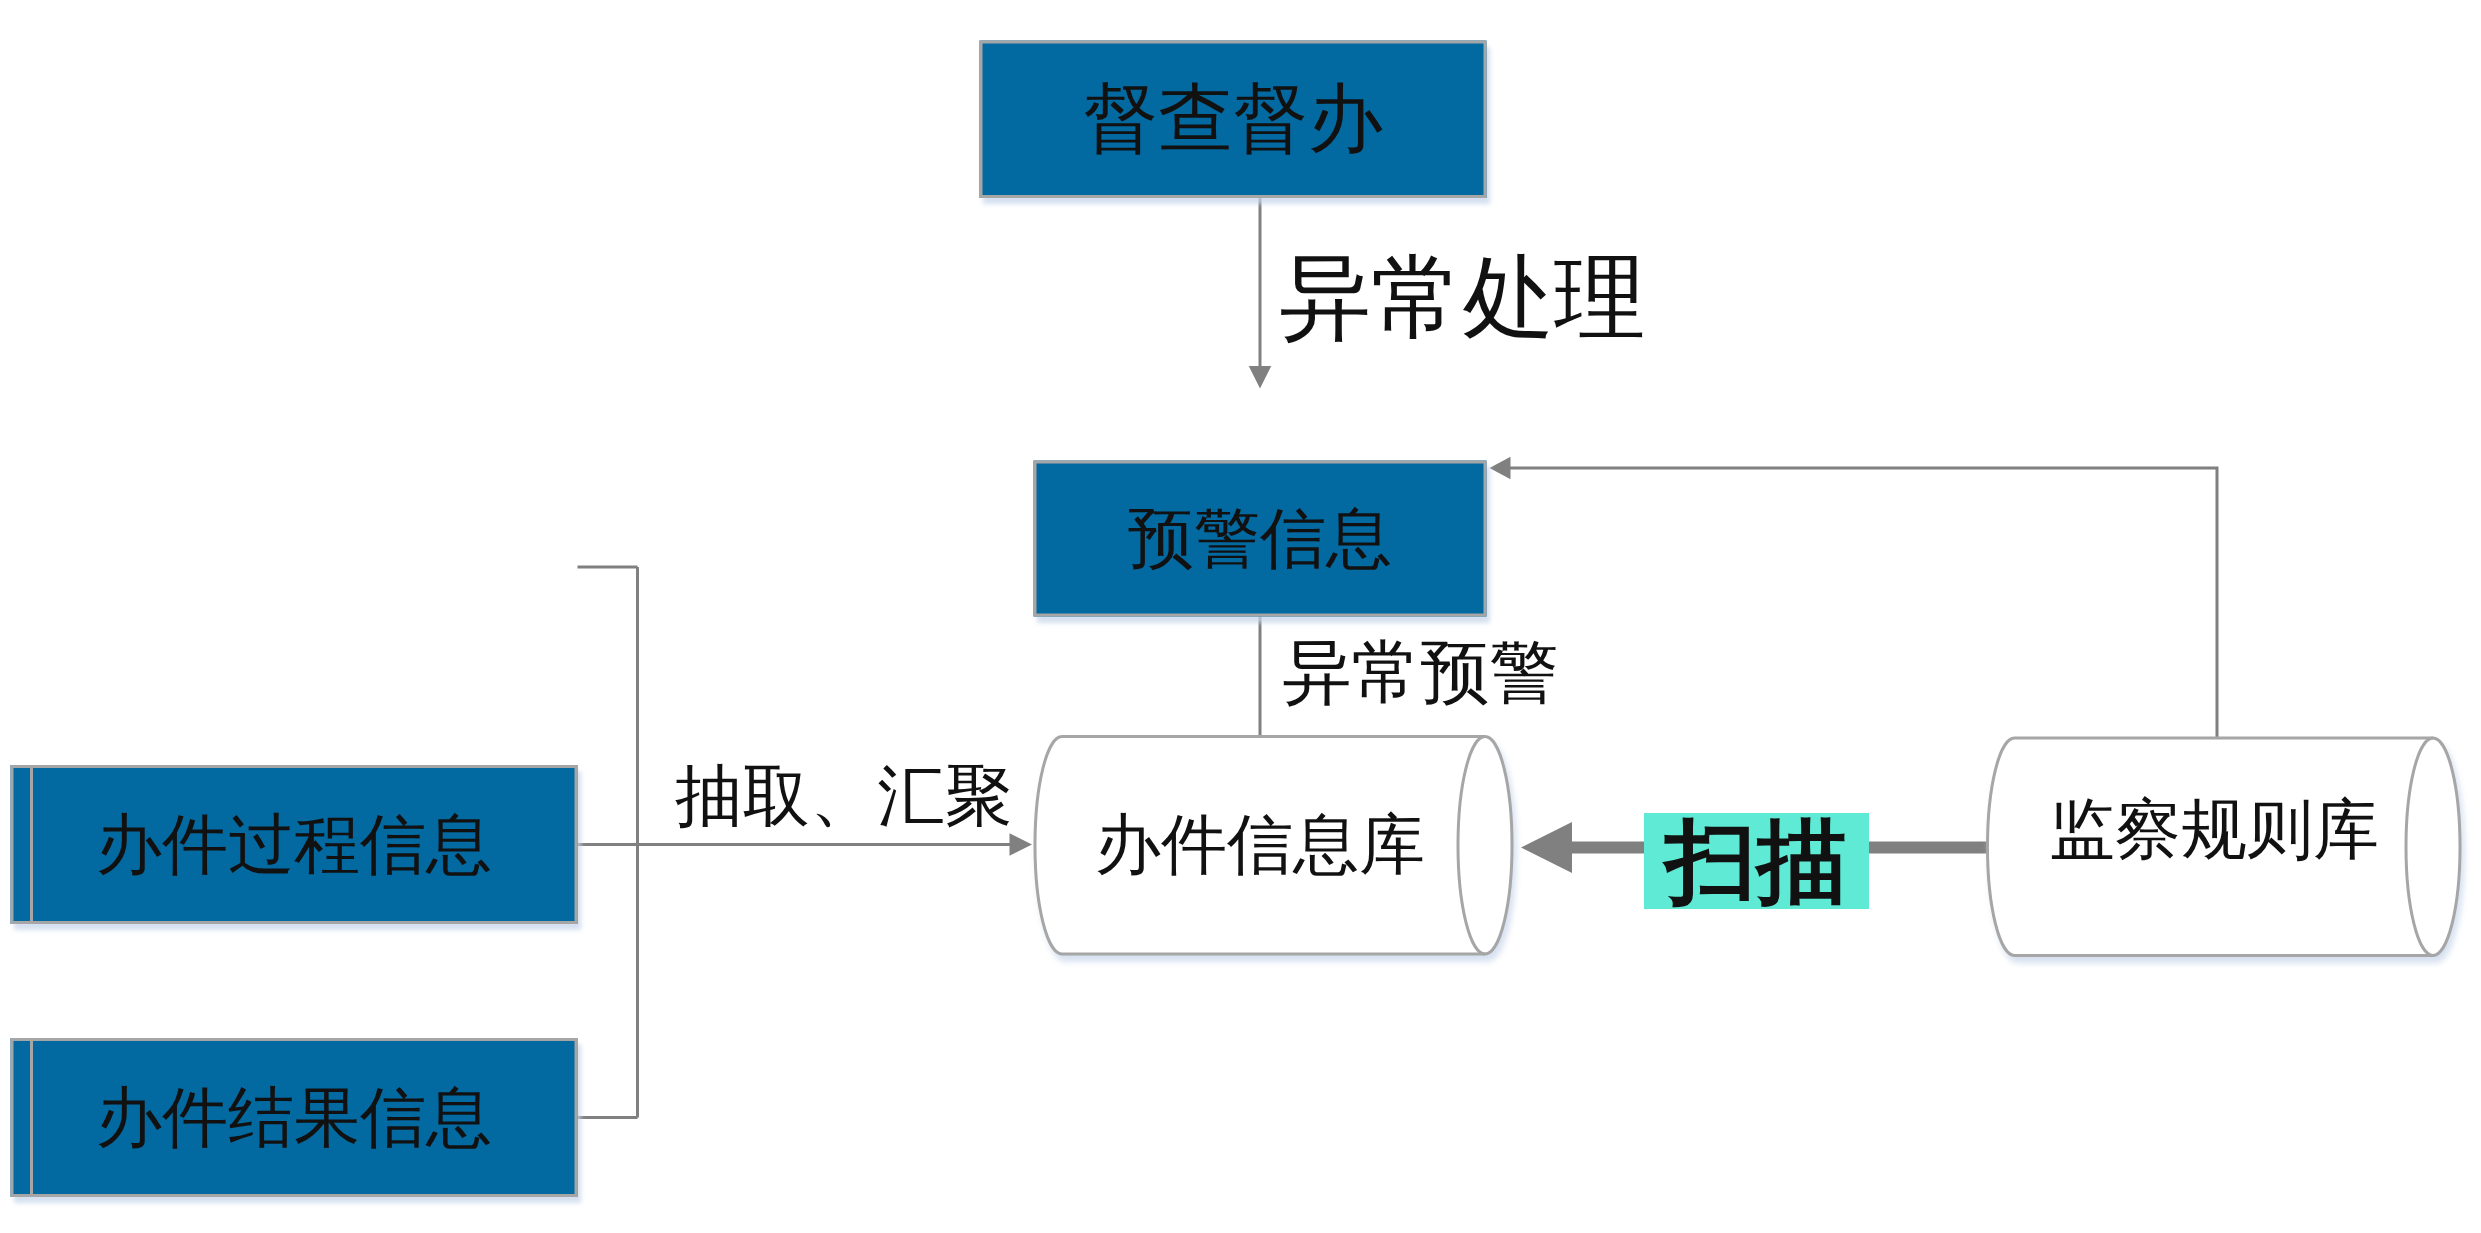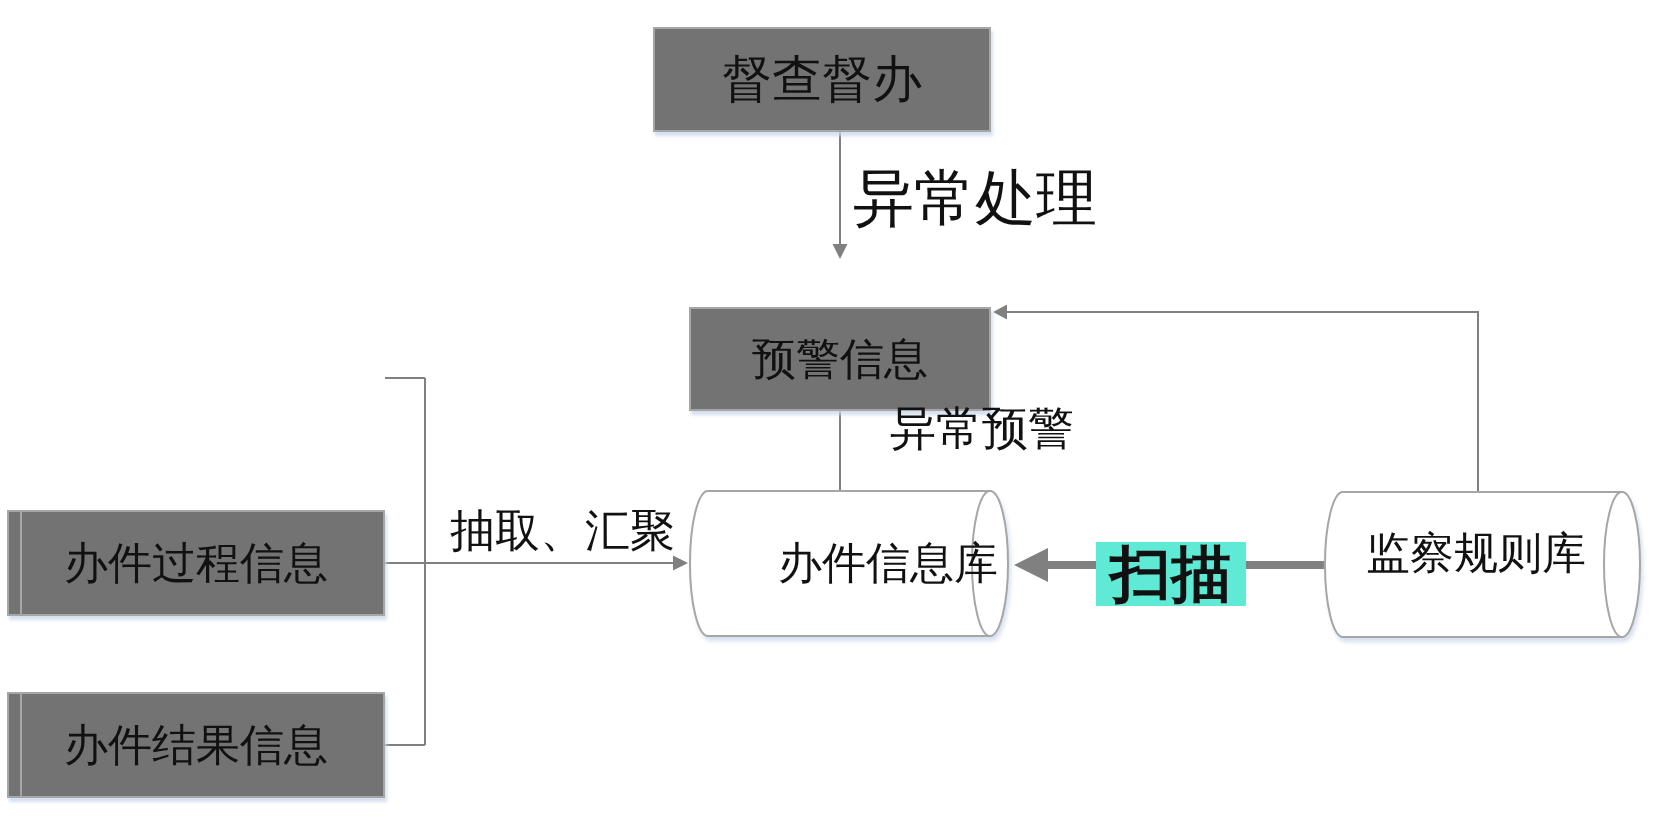--- a/index.html
+++ b/index.html
@@ -10,21 +10,21 @@
     font-family:"Liberation Sans","DejaVu Sans",sans-serif;
     color:#111111;
     overflow:hidden;
   }
   .layer{position:absolute;left:0;top:0;width:1654px;height:822px;}
   svg.layer{z-index:1;}
 
   .node{
     position:absolute;
     box-sizing:border-box;
-    background:#737373;
+    background:#0369a1;
     border:2px solid #a6a6a6;
     display:flex;align-items:center;justify-content:center;
     box-shadow:2px 4px 3px rgba(199,214,235,0.75);
     z-index:2;
     white-space:nowrap;
   }
   .node-supervision{left:653px;top:27px;width:338px;height:105px;font-size:50px;}
   .node-warning{left:689px;top:259px;width:302px;height:104px;font-size:44px;margin-top:48px;}
   .src-node{font-size:44px;width:378px;left:7px;height:106px;}
   .node-basic{top:325px;}
@@ -33,29 +33,29 @@
   .dbl-line{
     position:absolute;left:11px;top:-1px;bottom:-1px;width:0;
     border-left:2px solid #a6a6a6;
   }
 
   .cyl-label{
     position:absolute;z-index:3;
     display:flex;align-items:center;justify-content:center;
     font-size:44px;white-space:nowrap;
   }
-  .cyl-label-left{left:690px;top:491px;width:300px;height:145px;padding-left:48px;}
+  .cyl-label-left{left:690px;top:491px;width:300px;height:145px;}
   .cyl-label-right{left:1330px;top:492px;width:292px;height:122px;text-align:right;}
 
   .edge-label{
     position:absolute;z-index:4;
     white-space:nowrap;line-height:1.05;
   }
   .lbl-exception-handling{left:853px;top:166px;font-size:61px;}
-  .lbl-exception-warning{left:855px;top:404px;font-size:46px;margin-left:35px;}
+  .lbl-exception-warning{left:855px;top:424px;font-size:46px;}
   .lbl-extract{left:450px;top:507px;font-size:45px;}
   .lbl-scan{left:1096px;top:542px;font-size:61px;background:#5eead4;padding:0 14px;font-weight:bold;}
 </style>
 </head>
 <body>
 
 <div class="canvas">
 
   <svg class="layer" viewBox="0 0 1654 822">
 

